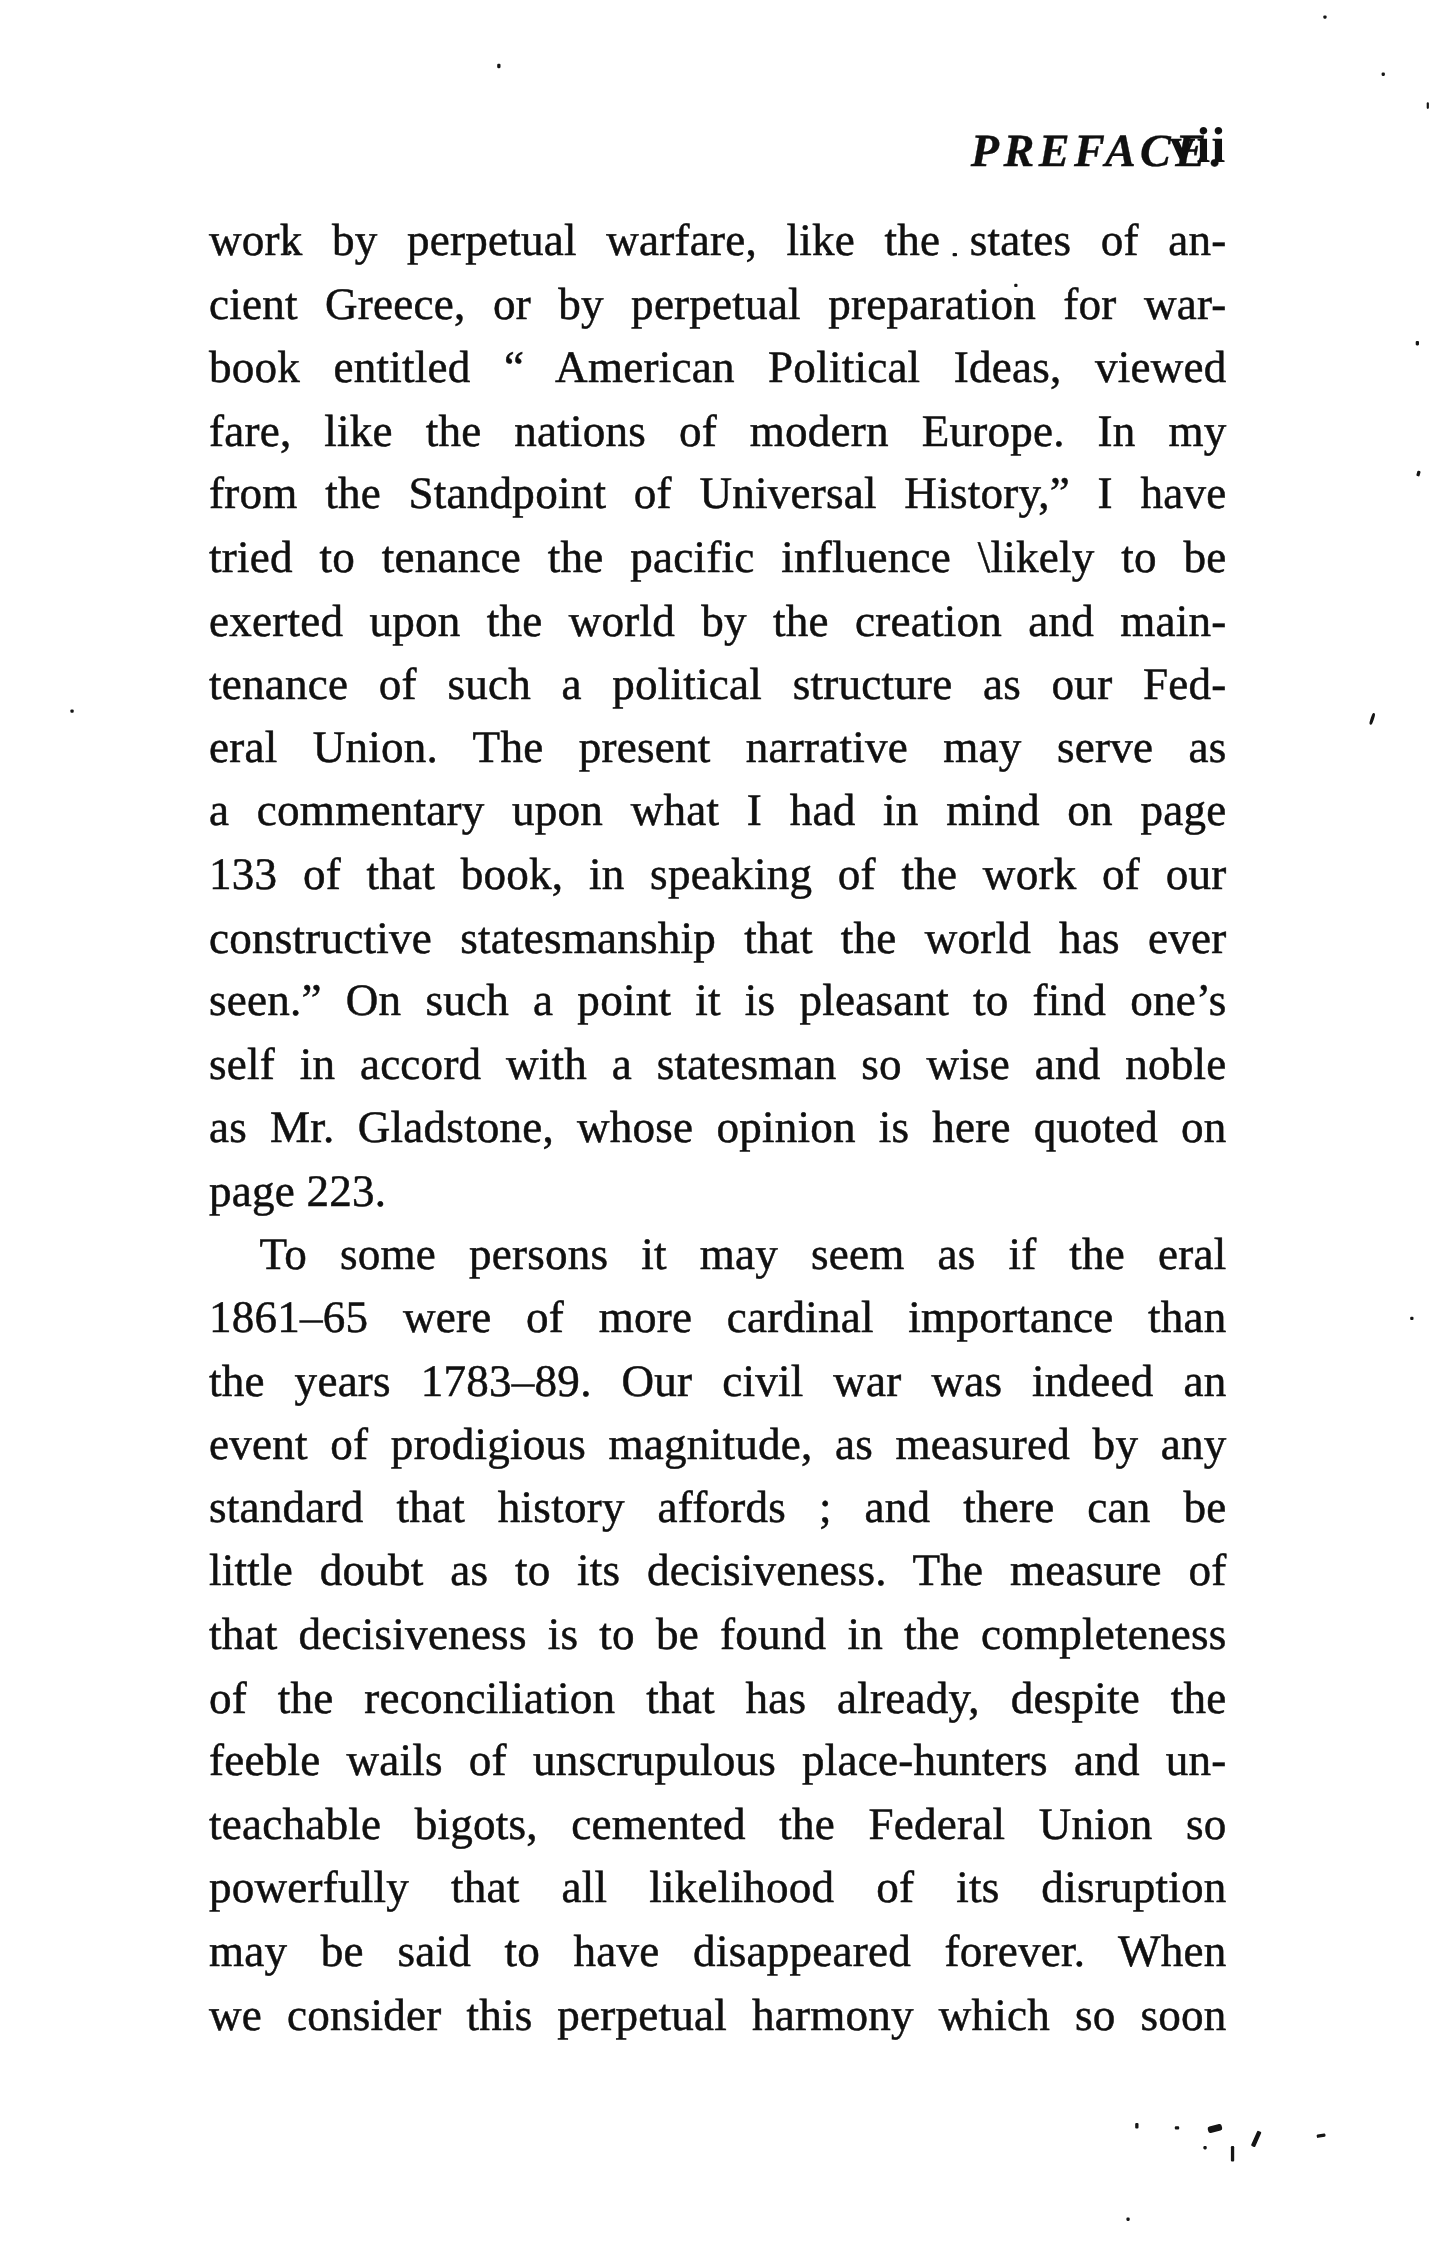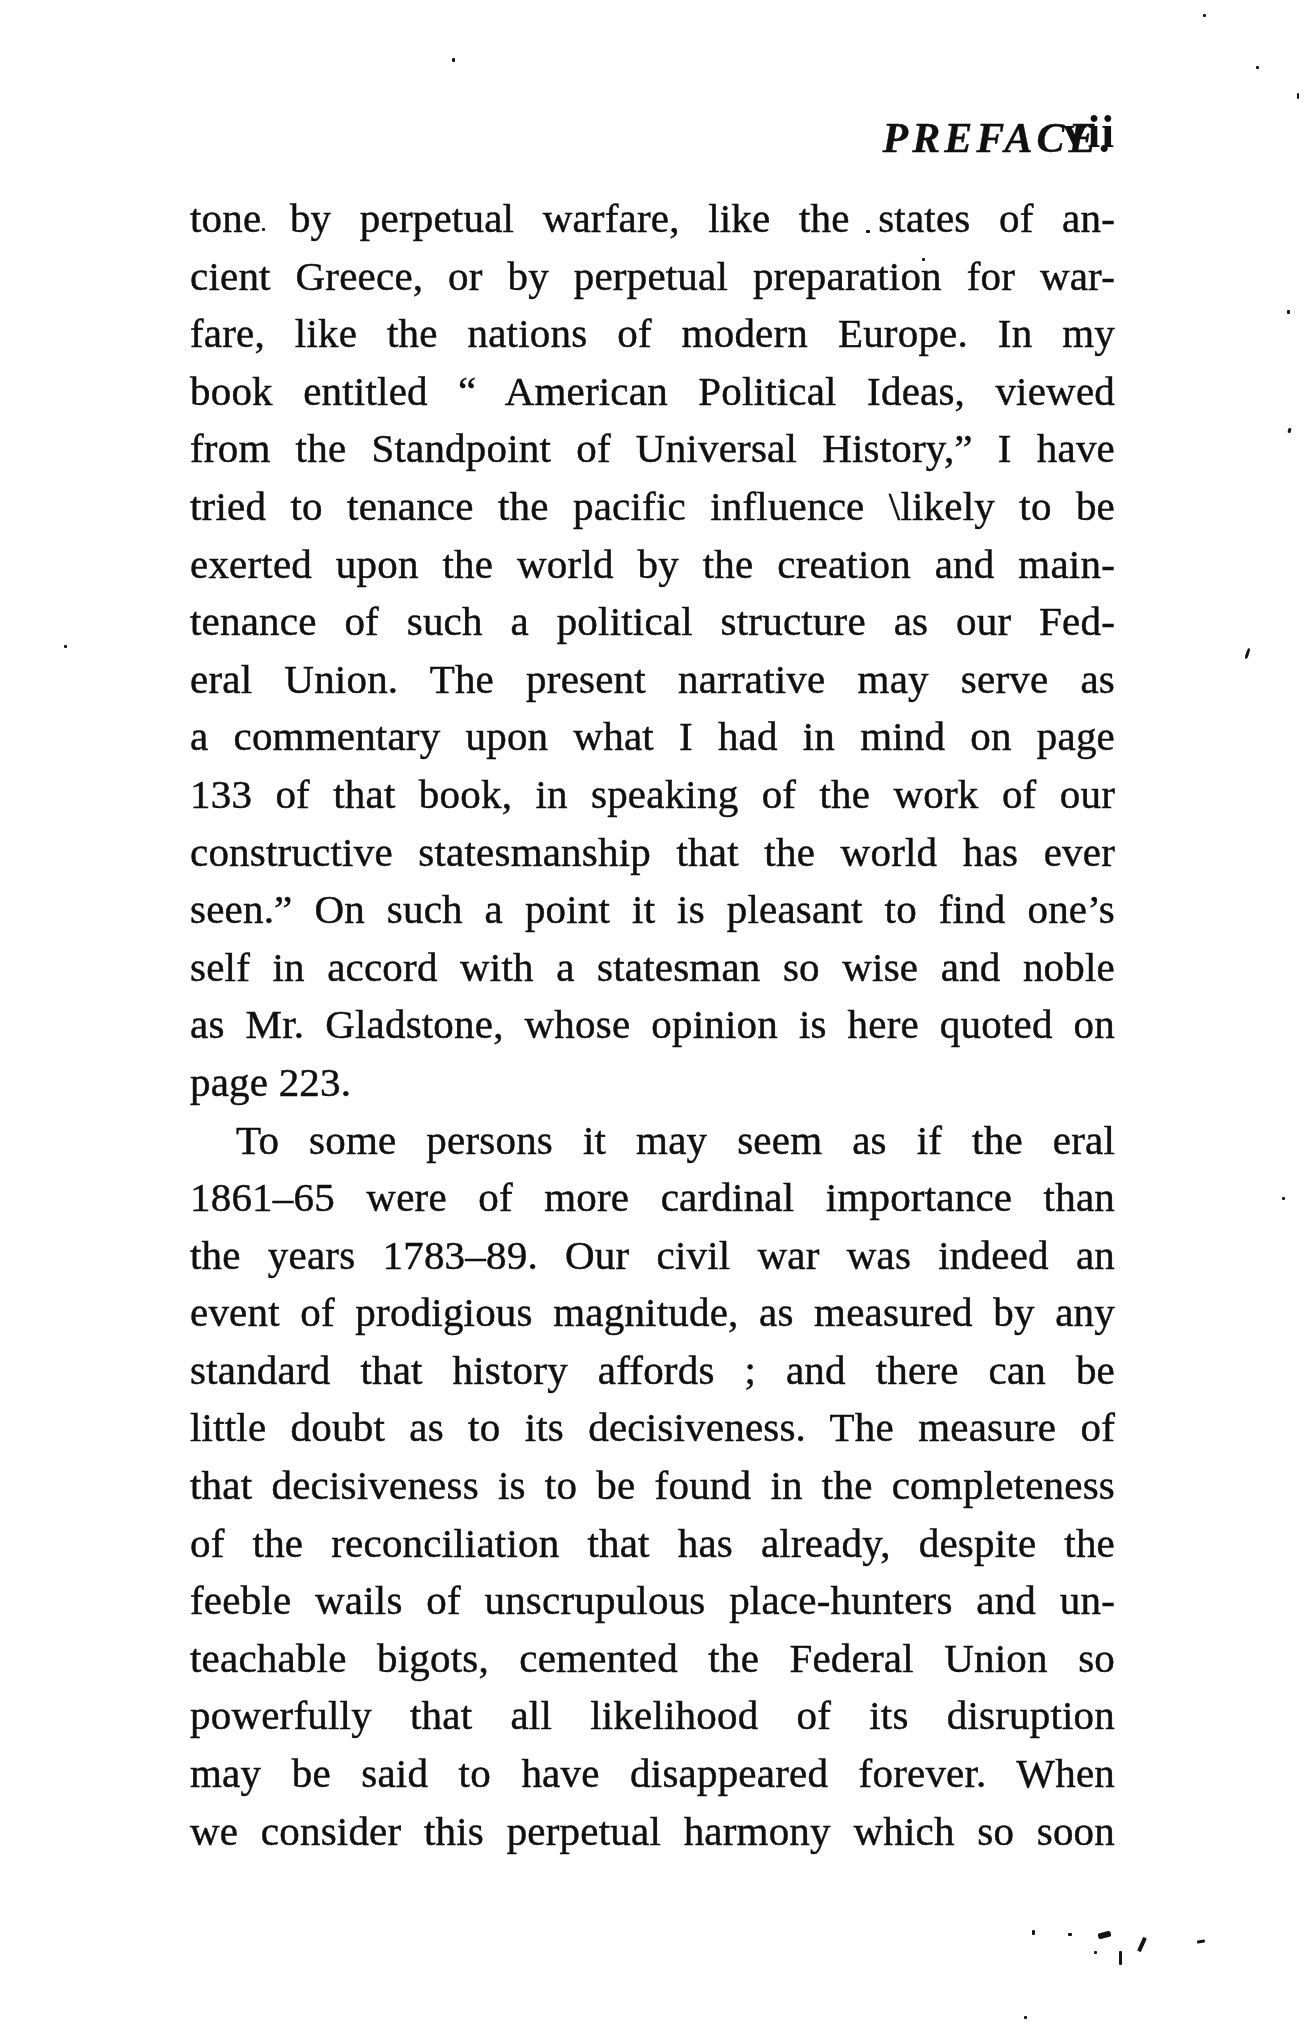--- a/index.html
+++ b/index.html
@@ -77,24 +77,24 @@
 <body>
 
 <div class="page">
 
   <div class="running-head">
     <span class="head-title">PREFACE.</span>
     <span class="folio">vii</span>
   </div>
 
   <div class="text-block" id="text-block">
-      <div class="line">tone by perpetual warfare, like the states of an-</div>
+      <div class="line">work by perpetual warfare, like the states of an-</div>
       <div class="line">cient Greece, or by perpetual preparation for war-</div>
+      <div class="line">book entitled “ American Political Ideas, viewed</div>
       <div class="line">fare, like the nations of modern Europe. In my</div>
-      <div class="line">book entitled “ American Political Ideas, viewed</div>
       <div class="line">from the Standpoint of Universal History,” I have</div>
       <div class="line">tried to tenance the pacific influence \likely to be</div>
       <div class="line">exerted upon the world by the creation and main-</div>
       <div class="line">tenance of such a political structure as our Fed-</div>
       <div class="line">eral Union. The present narrative may serve as</div>
       <div class="line">a commentary upon what I had in mind on page</div>
       <div class="line">133 of that book, in speaking of the work of our</div>
       <div class="line">constructive statesmanship that the world has ever</div>
       <div class="line">seen.” On such a point it is pleasant to find one’s</div>
       <div class="line">self in accord with a statesman so wise and noble</div>

